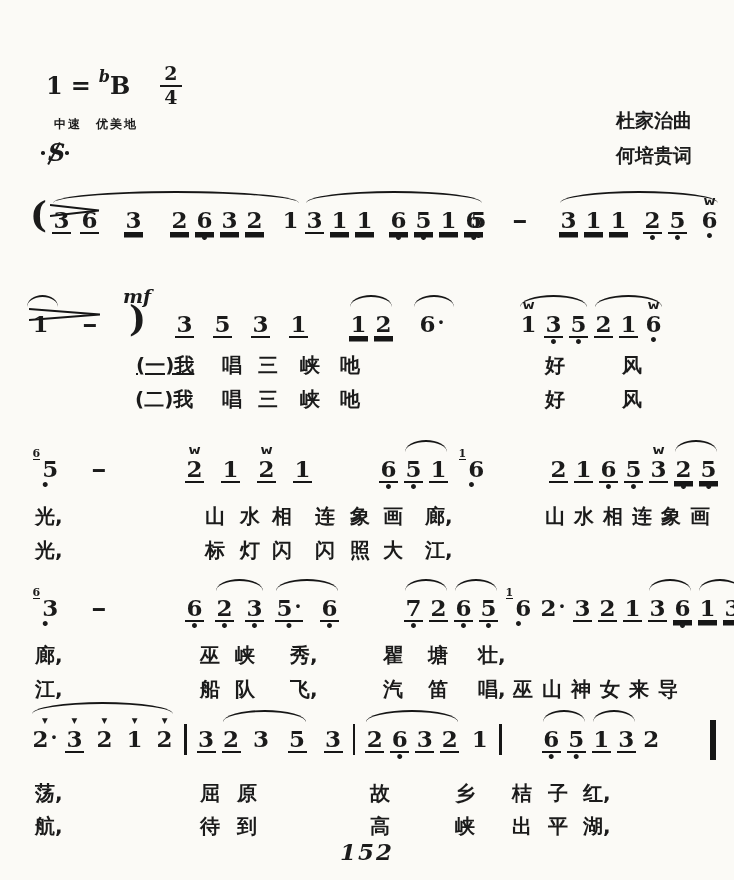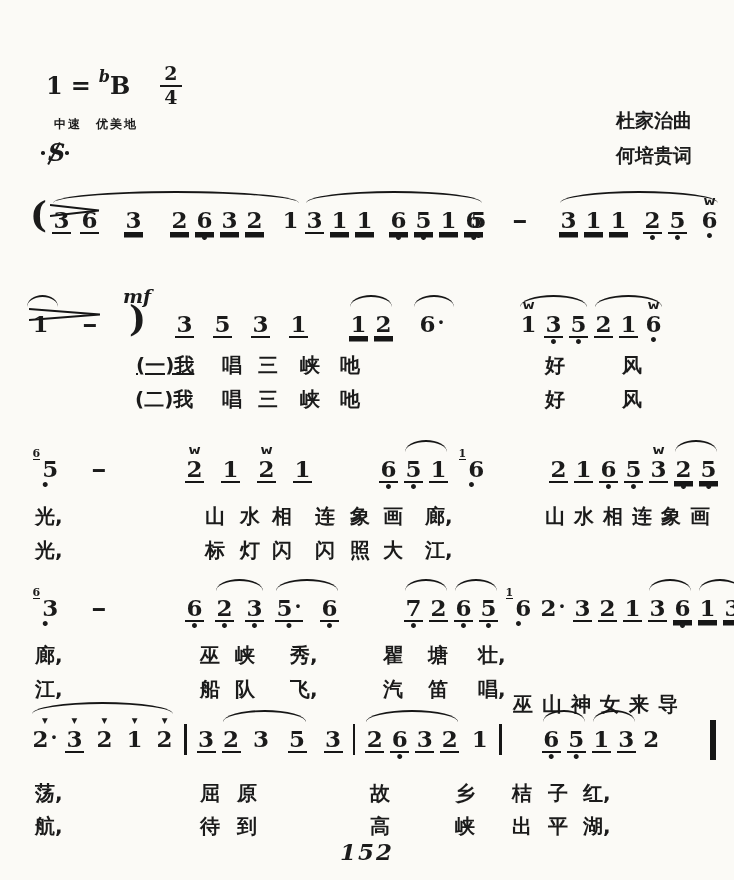--- a/index.html
+++ b/index.html
@@ -783,21 +783,21 @@
         <span class="lyr-seg" style="left: 355px; top: 76px;">瞿</span>
         <span class="lyr-seg" style="left: 400px; top: 76px;">塘</span>
         <span class="lyr-seg" style="left: 450px; top: 76px;">壮,</span>
         <span class="lyr-seg" style="left: 7px; top: 110px;">江,</span>
         <span class="lyr-seg" style="left: 172px; top: 110px;">船</span>
         <span class="lyr-seg" style="left: 207px; top: 110px;">队</span>
         <span class="lyr-seg" style="left: 262px; top: 110px;">飞,</span>
         <span class="lyr-seg" style="left: 355px; top: 110px;">汽</span>
         <span class="lyr-seg" style="left: 400px; top: 110px;">笛</span>
         <span class="lyr-seg" style="left: 450px; top: 110px;">唱,</span>
-        <span class="lyr-seg wide" style="left: 485px; top: 110px; margin-top: 15px;">巫山神女来导</span>
+        <span class="lyr-seg wide" style="left: 485px; top: 110px;">巫山神女来导</span>
       </div>
       <div class="sline" style="top: 695px;">
         <div class="note-row" style="padding-top: 16px;">
           <span class="measure" style="min-width: 147px;">
             <span class="note">
               <span class="nab acc">▼</span>
               <span class="mid">
                 <b class="dg">2</b>
                 <span class="da">·</span>
               </span>

